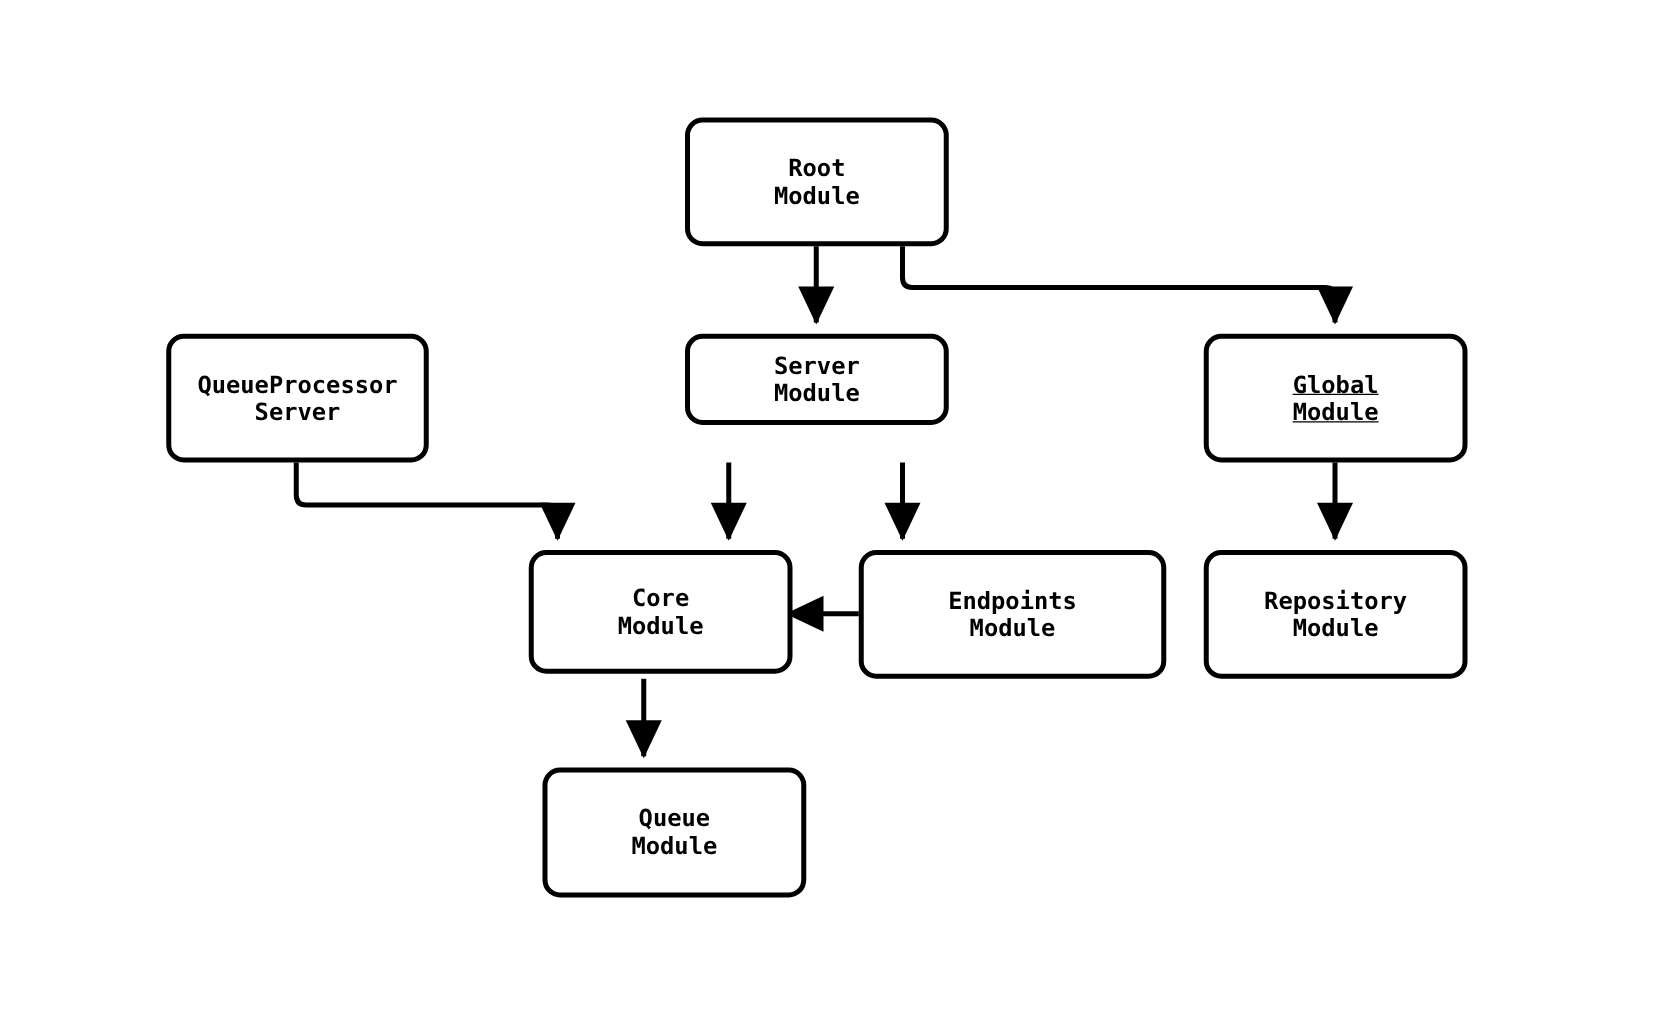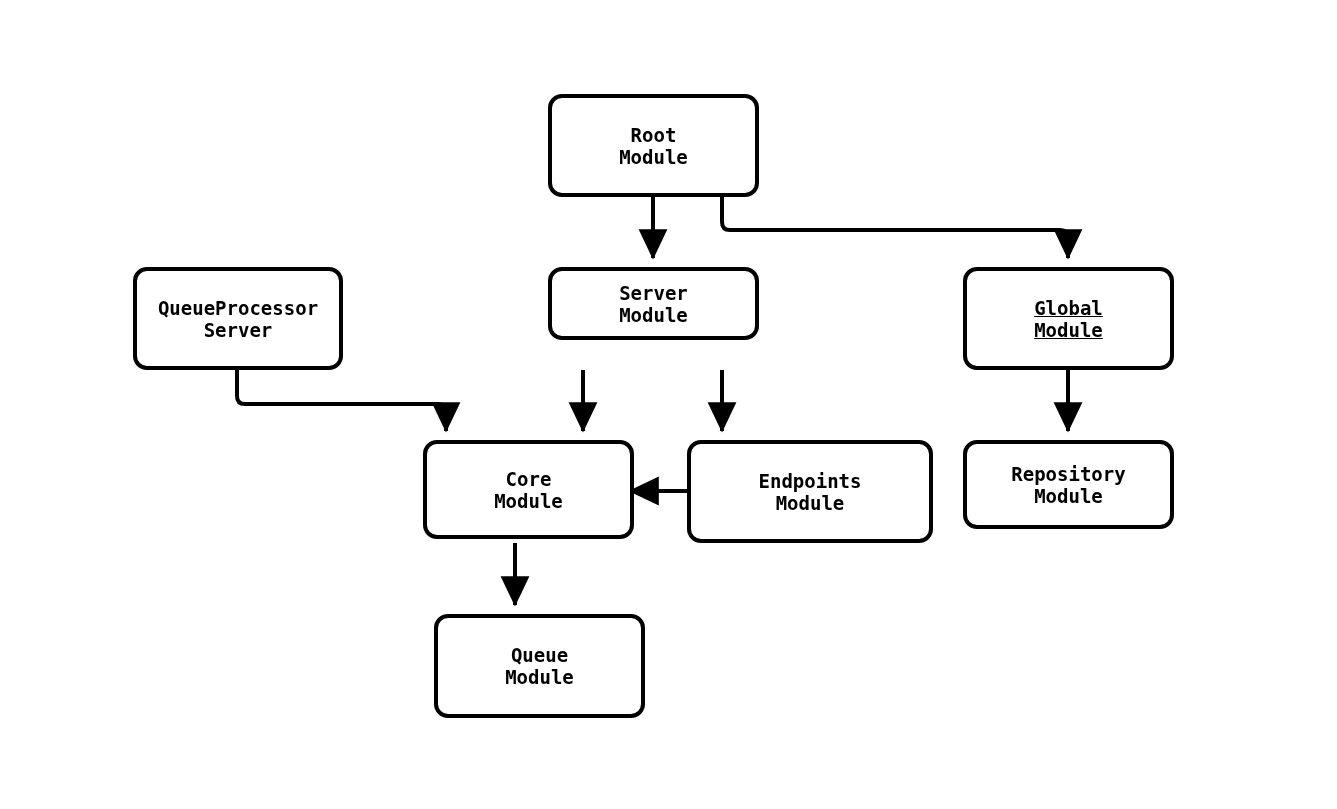--- a/index.html
+++ b/index.html
@@ -109,21 +109,21 @@
     <div class="node" style="left:423px; top:440px; width:211px; height:99px;">
       <span class="node-label">Core
 Module</span>
     </div>
 
     <div class="node" style="left:687px; top:440px; width:246px; height:103px;">
       <span class="node-label">Endpoints
 Module</span>
     </div>
 
-    <div class="node" style="left:963px; top:440px; width:211px; height:89px;">
+    <div class="node" style="left:963px; top:440px; width:211px; height:103px;">
       <span class="node-label">Repository
 Module</span>
     </div>
 
     <div class="node" style="left:410px; top:614px; width:211px; height:104px;margin-left:24px;">
       <span class="node-label">Queue
 Module</span>
     </div>
 
   </div>

